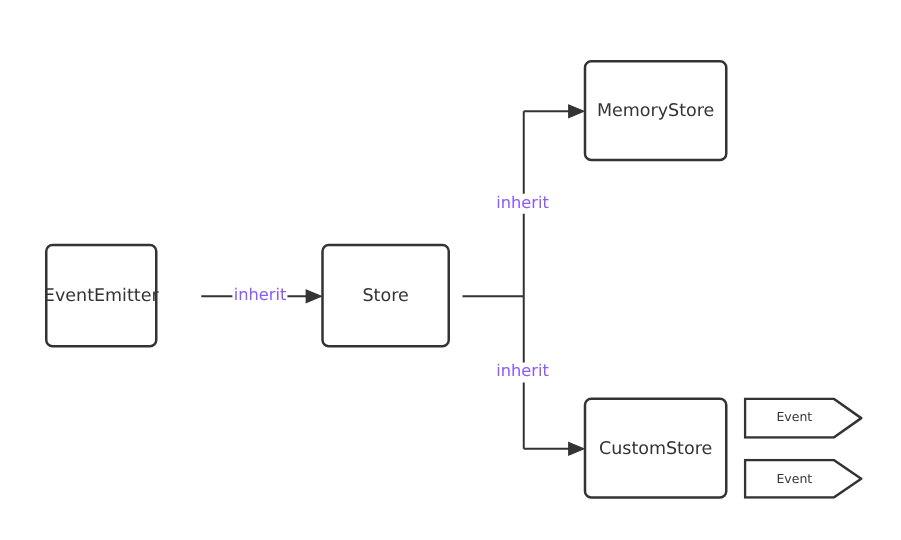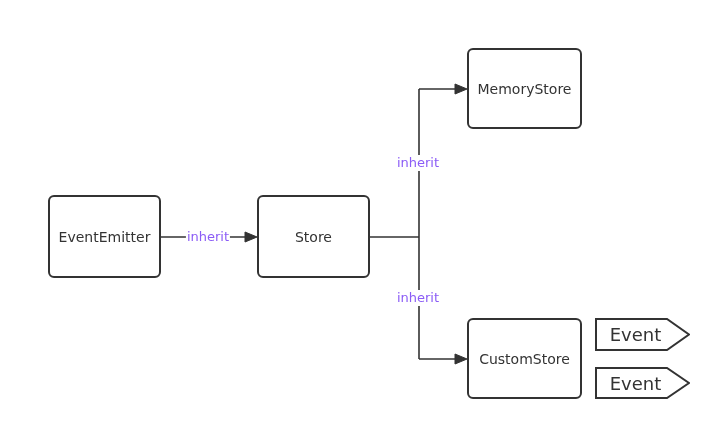--- a/index.html
+++ b/index.html
@@ -68,21 +68,21 @@
   }
   .signal .signal-label {
     position: absolute;
     left: 0;
     top: 0;
     right: 14px;
     bottom: 0;
     display: flex;
     align-items: center;
     justify-content: center;
-    font-size: 18px;
+    font-size: 10px;
     color: #333333;
   }
 </style>
 </head>
 <body>
 
 <div class="canvas">
 
   <svg class="edges-svg" viewBox="0 0 721 432" xmlns="http://www.w3.org/2000/svg">
 
@@ -92,25 +92,25 @@
     <path d="M370,237 H419"></path>
     <path d="M419,89 V359"></path>
 
     <path d="M419,89 H456"></path>
     <polygon points="455,84 467,89 455,94"></polygon>
 
     <path d="M419,359 H456"></path>
     <polygon points="455,354 467,359 455,364"></polygon>
   </svg>
 
-  <div class="node" style="left:48px; top:195px; width:113px; height:83px;justify-content:center;">
+  <div class="node" style="left:36px; top:195px; width:90px; height:83px;justify-content:center;">
     <span>EventEmitter</span>
   </div>
 
-  <div class="node" style="left:257px; top:195px; width:113px; height:83px;">
+  <div class="node" style="left:257px; top:195px; width:103px; height:83px;">
     <span>Store</span>
   </div>
 
   <div class="node" style="left:467px; top:318px; width:115px; height:81px;">
     <span>CustomStore</span>
   </div>
 
   <div class="node" style="left:467px; top:48px; width:115px; height:81px;">
     <span>MemoryStore</span>
   </div>

